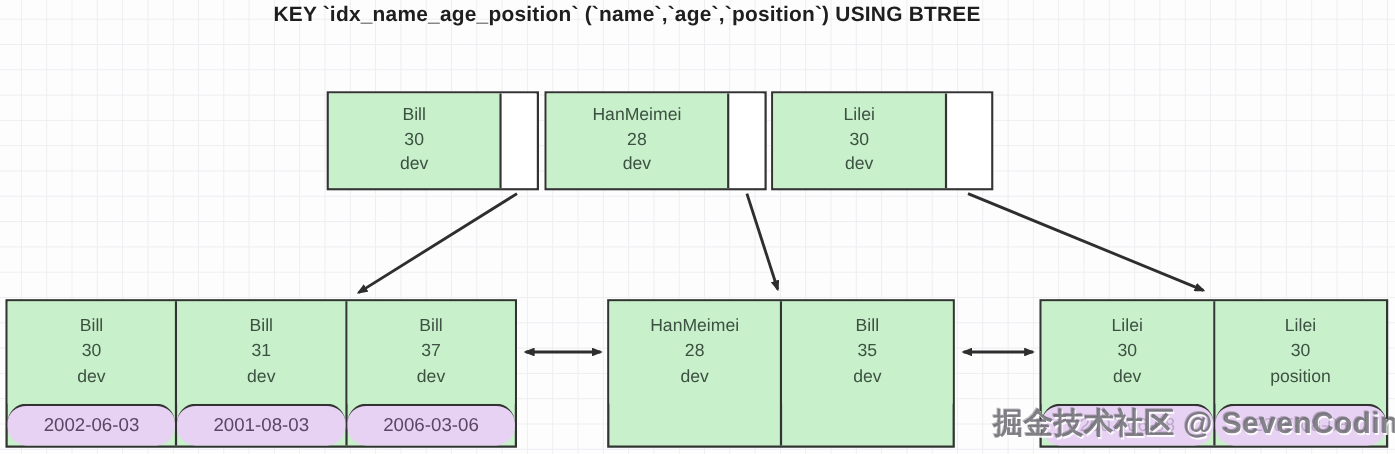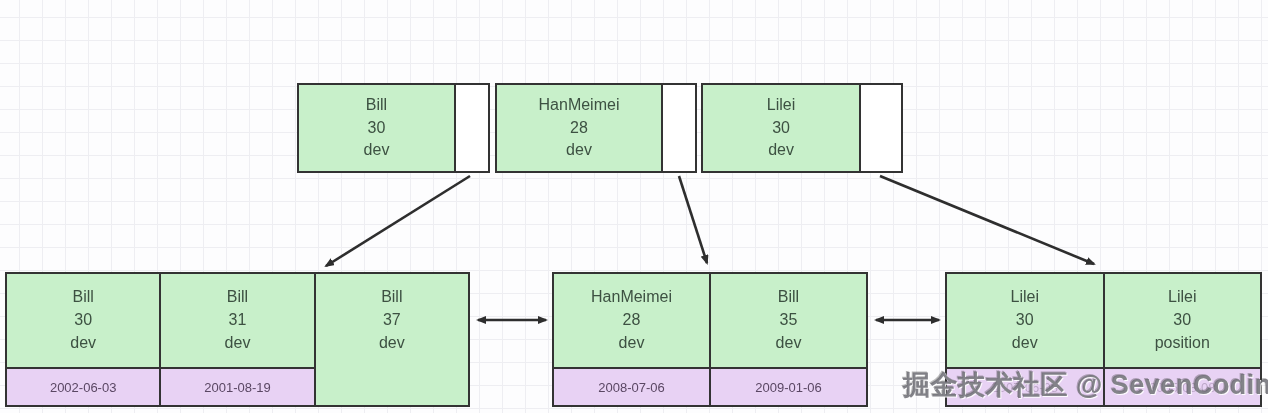--- a/index.html
+++ b/index.html
@@ -65,40 +65,42 @@
     background:#c8f0ca;
     display:flex;flex-direction:column;justify-content:center;align-items:center;
     font-size:16px;line-height:1.42;color:#3d5142;
     box-sizing:border-box;
   }
   .date{
     flex:1;
     background:#e8d2f4;
     border-top:2.5px solid #333;
     display:flex;justify-content:center;align-items:center;
-    font-size:13px;color:#5a4763;
+    font-size:17px;color:#5a4763;
     box-sizing:border-box;
     position:relative;
+    border-radius:17px;
   }
   .date.faint span{opacity:.30;}
   .watermark{
     position:absolute;left:903px;top:367px;width:365px;
     font-size:27px;font-weight:bold;
     color:rgba(110,110,118,.85);
     text-shadow:1px 1px 0 rgba(255,255,255,.9), -1px -1px 0 rgba(60,60,60,.35);
     white-space:nowrap;
     letter-spacing:.5px;
     z-index:5;
   }
 </style>
 </head>
 <body>
 
 <div class="canvas">
 
+  <div class="title">KEY `idx_name_age_position` (`name`,`age`,`position`) USING BTREE</div>
 
   <svg class="arrows" viewBox="0 0 1268 413">
     <defs>
       <marker id="ah" markerWidth="10" markerHeight="8" refX="8" refY="4" orient="auto-start-reverse" markerUnits="userSpaceOnUse">
         <path d="M0,0 L10,4 L0,8 Z" fill="#2e2e2e"></path>
       </marker>
     </defs>
     <line x1="470" y1="176" x2="326" y2="266" stroke="#2e2e2e" stroke-width="2.6" marker-end="url(#ah)"></line>
     <line x1="679" y1="176" x2="707" y2="263" stroke="#2e2e2e" stroke-width="2.6" marker-end="url(#ah)"></line>
     <line x1="880" y1="176" x2="1094" y2="264" stroke="#2e2e2e" stroke-width="2.6" marker-end="url(#ah)"></line>
@@ -144,52 +146,49 @@
           <span>2002-06-03</span>
         </div>
     </div>
     <div class="leaf-col">
       <div class="rec">
         <div>Bill</div>
         <div>31</div>
         <div>dev</div>
       </div>
       <div class="date">
-          <span>2001-08-19</span>
+          <span>2001-08-03</span>
         </div>
     </div>
     <div class="leaf-col">
       <div class="rec">
         <div>Bill</div>
         <div>37</div>
         <div>dev</div>
       </div>
+      <div class="date">
+          <span>2006-03-06</span>
+        </div>
     </div>
   </div>
 
   <div class="leaf" style="left:552px;width:316px">
     <div class="leaf-col">
       <div class="rec">
         <div>HanMeimei</div>
         <div>28</div>
         <div>dev</div>
       </div>
-      <div class="date">
-          <span>2008-07-06</span>
-        </div>
     </div>
     <div class="leaf-col">
       <div class="rec">
         <div>Bill</div>
         <div>35</div>
         <div>dev</div>
       </div>
-      <div class="date">
-          <span>2009-01-06</span>
-        </div>
     </div>
   </div>
 
   <div class="leaf" style="left:945px;width:317px">
     <div class="leaf-col">
       <div class="rec">
         <div>Lilei</div>
         <div>30</div>
         <div>dev</div>
       </div>

